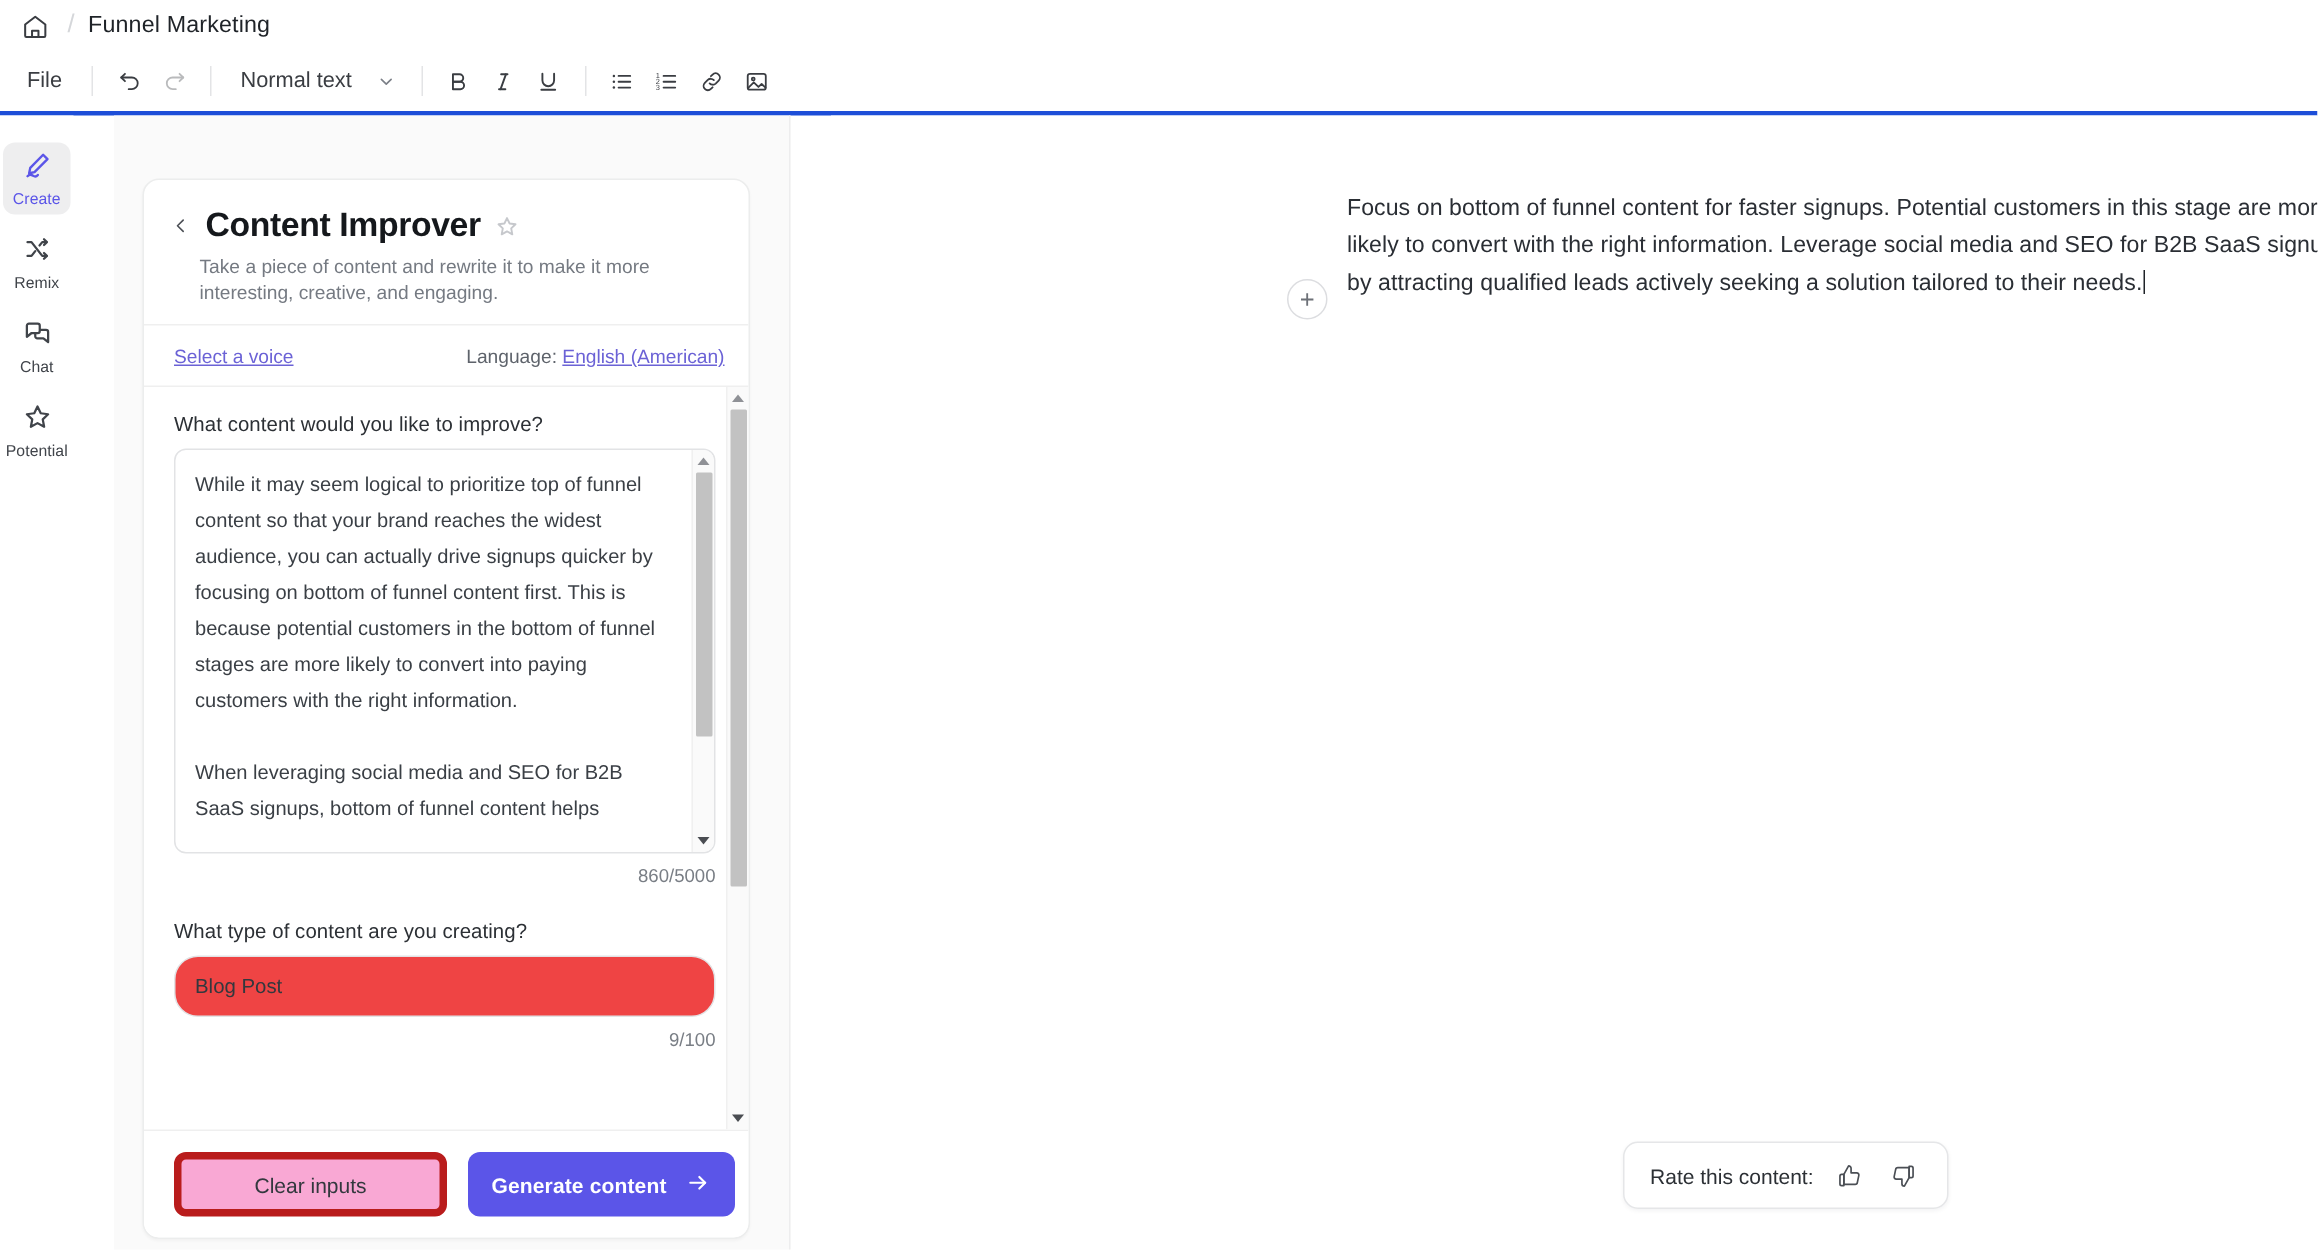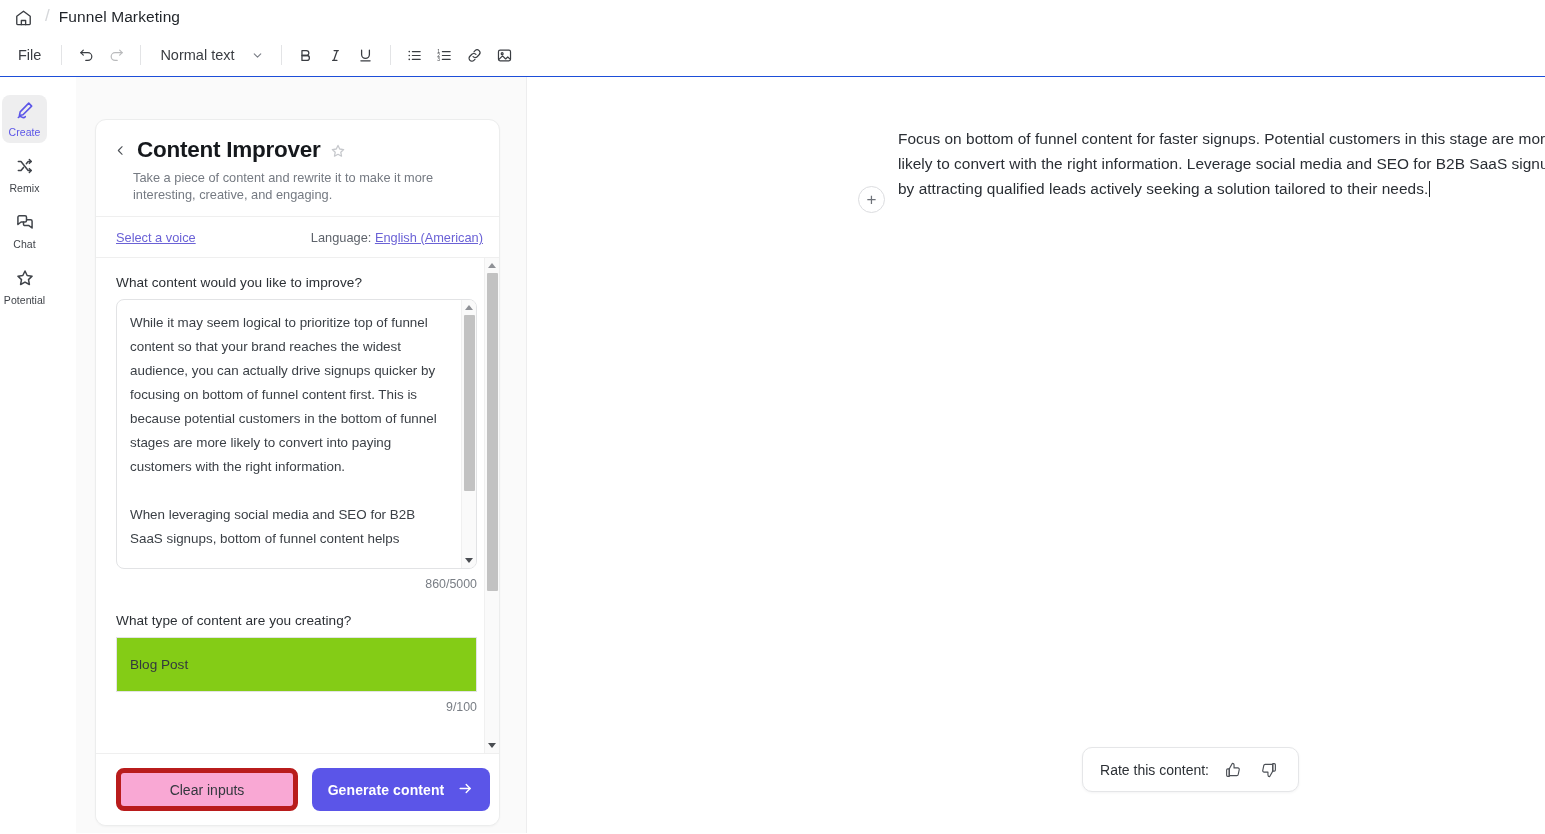--- a/index.html
+++ b/index.html
@@ -20,21 +20,21 @@
     width: 30px; height: 30px; display: flex; align-items: center; justify-content: center;
     border-radius: 6px; cursor: pointer;
   }
   .crumb-sep { color: #d5d7da; font-size: 17px; padding: 0 7px 2px 5px; }
   .crumb-title { font-size: 15.5px; color: #1f2328; letter-spacing: .1px; }
 
   
   .toolbar {
     height: 43px; display: flex; align-items: center;
     padding-left: 9px; gap: 0px;
-    border-bottom: 1px solid #1d4ed8;
+    border-bottom: 3px solid #1d4ed8;
   }
   .tb-item {
     display: flex; align-items: center; justify-content: center;
     height: 30px; border-radius: 5px; cursor: pointer; color: #3a3d42;
   }
   .tb-file { padding: 0 9px; font-size: 14.5px; margin-right: 2px; }
   .tb-icon { width: 30px; }
   .tb-sep { width: 1px; height: 20px; background: #e3e4e6; margin: 0 9px; }
   .tb-style {
     padding: 0 4px 0 10px; font-size: 14.5px; gap: 16px;
@@ -103,23 +103,23 @@
   .ta-wrap {
     position: relative; border: 1px solid #e2e3e5; border-radius: 8px;
     height: 270px; background: #fff; overflow: hidden;
   }
   .ta-text {
     padding: 11px 28px 10px 13px; font-size: 13.4px; line-height: 1.79;
     color: #3a3f45; height: 100%; overflow: hidden; white-space: pre-wrap;
   }
   .counter { text-align: right; font-size: 12.4px; color: #797e85; margin-top: 8px; }
   .input-box {
-    border: 1px solid #e2e3e5; border-radius: 0; height: 55px;
+    border: 1px solid #e2e3e5; border-radius: 16px; height: 41px;
     display: flex; align-items: center; padding: 0 13px;
-    font-size: 13.6px; color: #33383e; background: #84cc16;
+    font-size: 13.6px; color: #33383e; background: #ef4444;
   }
 
   
   .card-foot {
     border-top: 1px solid #efefef; padding: 14px 20px;
     display: flex; gap: 14px; background: #fff;
   }
   .btn {
     height: 43px; border-radius: 8px; font-size: 14px; cursor: pointer;
     display: flex; align-items: center; justify-content: center;
@@ -166,21 +166,21 @@
     color: #6d7178; font-size: 17px; line-height: 1; cursor: pointer; background: #fff;
   }
   .doc-text {
     font-size: 15.4px; line-height: 1.62; color: #2a2e34; letter-spacing: .05px;
   }
   .caret {
     display: inline-block; width: 1.4px; height: 16px; background: #1f2328;
     vertical-align: -3px; margin-left: .5px;
   }
   .rate-box {
-    position: absolute; right: 246px; bottom: 41px;
+    position: absolute; right: 246px; bottom: 27px;
     height: 45px; border: 1px solid #e5e6e8; border-radius: 10px; background: #fff;
     display: flex; align-items: center; gap: 12px; padding: 0 17px;
     box-shadow: 0 1px 3px rgba(16,24,40,.05);
   }
   .rate-label { font-size: 14px; color: #2c3035; }
   .rate-btn { cursor: pointer; display: flex; color: #4b4f55; padding: 3px; border-radius: 4px; }
 </style>
 </head>
 <body>
 

